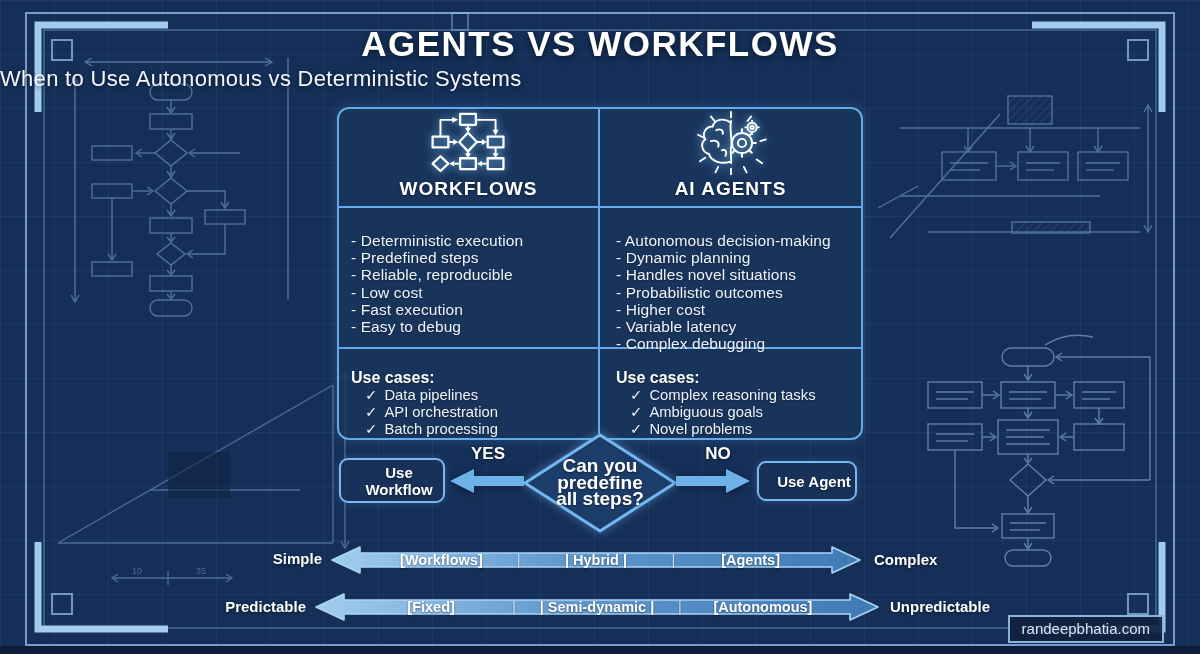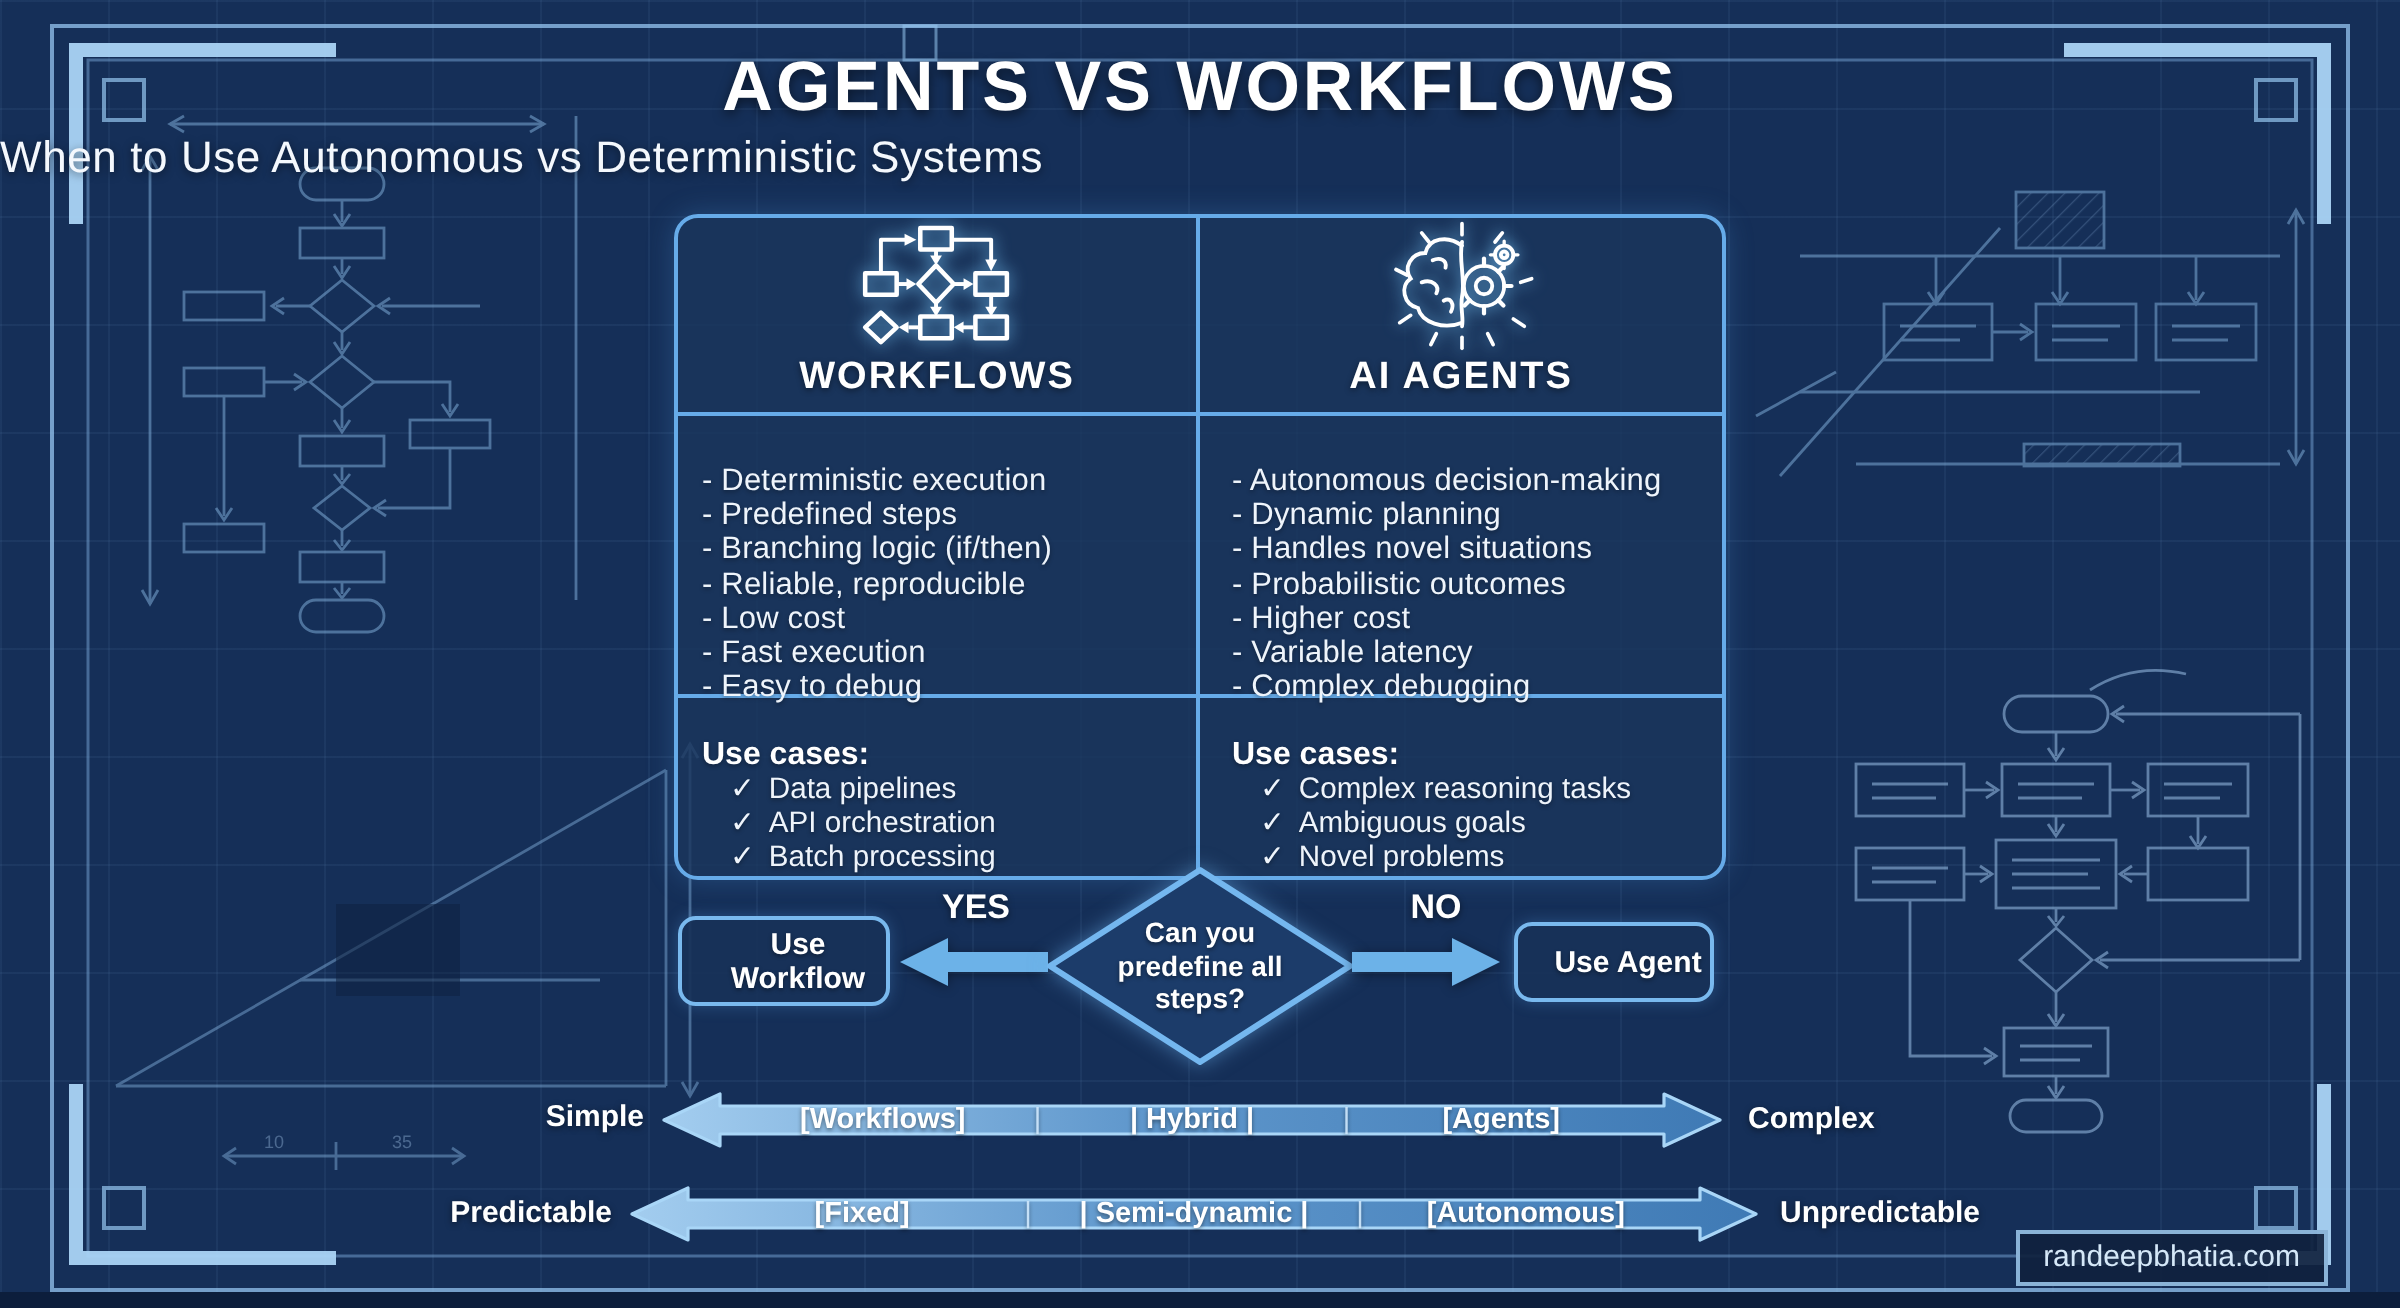--- a/index.html
+++ b/index.html
@@ -67,21 +67,21 @@
   .dec-label{ position:absolute; z-index:2; color:#fff; font-weight:700; font-size:17px; text-align:center; width:60px; text-shadow:0 1px 3px rgba(0,0,0,.5); }
   #lbl-yes{ left:458px; top:444px; }
   #lbl-no{ left:688px; top:444px; }
   .dec-arrow{ position:absolute; z-index:2; filter:drop-shadow(0 1px 3px rgba(0,0,0,.4)); }
   #arrow-yes{ left:448px; top:467px; }
   #arrow-no{ left:674px; top:467px; }
   .diamond{ position:absolute; left:523px; top:433px; width:154px; height:100px; z-index:2; }
   .diamond svg{ position:absolute; inset:0; filter:drop-shadow(0 0 5px rgba(110,180,240,.5)); }
   .diamond-text{
     position:absolute; inset:0; display:flex; align-items:center; justify-content:center;
-    text-align:center; font-weight:700; font-size:14px; color:#fff; line-height:16.5px;
+    text-align:center; font-weight:700; font-size:19px; color:#fff; line-height:16.5px;
     padding:0 30px; text-shadow:0 1px 2px rgba(0,0,0,.45);
   }
 
   
   .spec-bar{ position:absolute; height:34px; z-index:2; }
   #spec1-bar{ left:330px; top:543px; width:532px; }
   #spec2-bar{ left:314px; top:590px; width:566px; }
   .spec-bar svg{ position:absolute; inset:0; }
   .spec-text{
     position:absolute; left:36px; right:36px; top:0; height:34px;
@@ -365,21 +365,20 @@
           </g>
         </svg>
       </span>
       <div class="head-title">AI AGENTS</div>
     </div>
 
     <div class="cell col-l row-b features">
 
     <div class="feature-line">- Deterministic execution</div>
         <div class="feature-line">- Predefined steps</div>
-        <div class="feature-line">- Branching logic (if/then)</div>
         <div class="feature-line">- Reliable, reproducible</div>
         <div class="feature-line">- Low cost</div>
         <div class="feature-line">- Fast execution</div>
         <div class="feature-line">- Easy to debug</div>
       </div>
 
     <div class="cell row-b features right">
 
     <div class="feature-line">- Autonomous decision-making</div>
         <div class="feature-line">- Dynamic planning</div>

